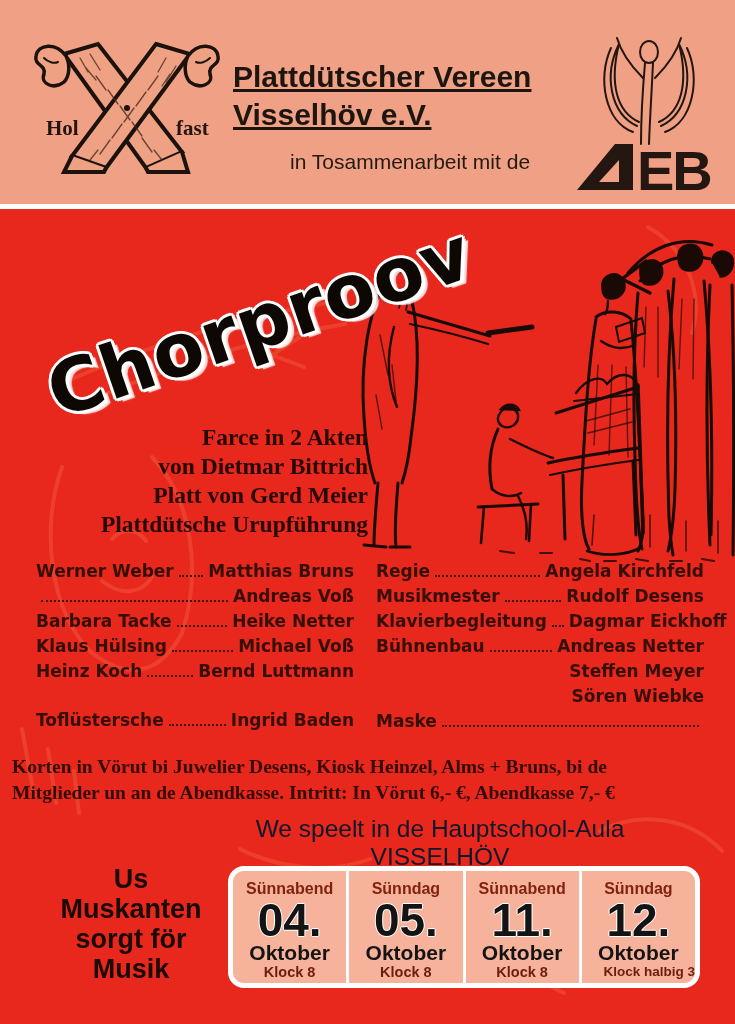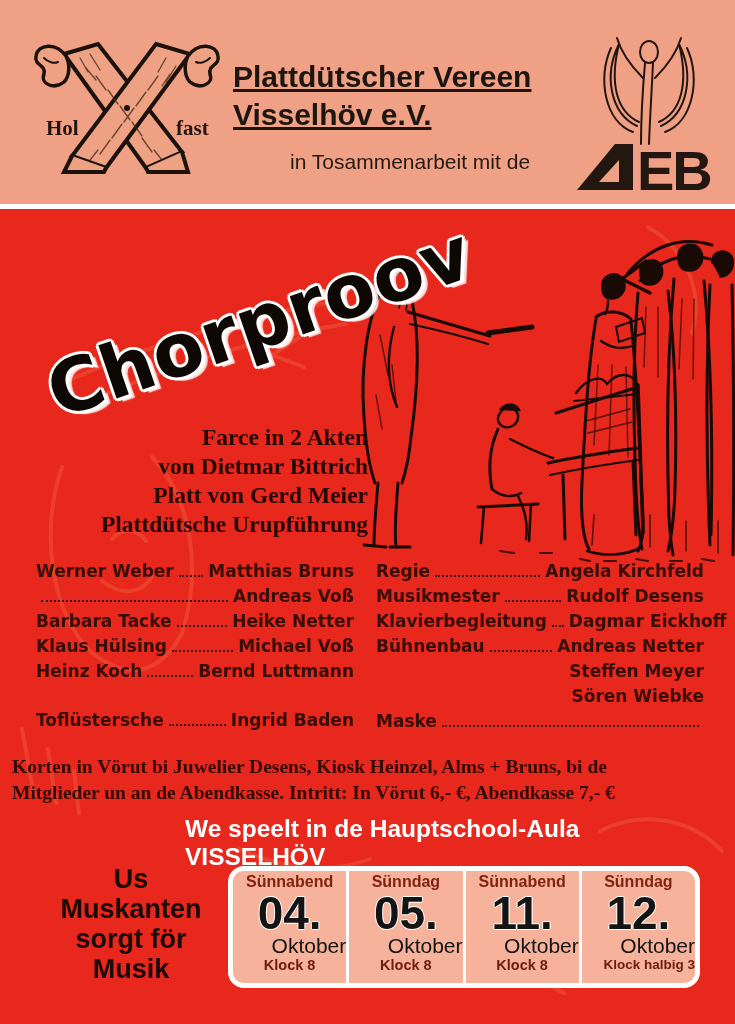--- a/index.html
+++ b/index.html
@@ -33,34 +33,34 @@
   .cast-row{display:flex;align-items:flex-end;min-height:25px;}
   .c-role{white-space:nowrap;}
   .c-dots{flex:1;border-bottom:2.6px dotted #3a1008;margin:0 5px 4px 5px;min-width:12px;}
   .c-name{white-space:nowrap;}
   .cast-row.noleader .c-dots{border-bottom-color:transparent;}
   .cast-row.spacer{min-height:24px;}
   
   .tickets{position:absolute;left:12px;top:545px;width:710px;
            font-family:"Liberation Serif",serif;font-weight:bold;font-size:19.5px;line-height:26px;
            color:#330c04;}
-  .venue{position:absolute;left:185px;top:606px;width:510px;text-align:left;
-         font-weight:bold;font-size:24.5px;color:#ffffff;}
+  .venue{position:absolute;left:185px;top:606px;width:510px;text-align:center;
+         font-weight:normal;font-size:24.5px;color:#0f172a;}
   
   .music-note{position:absolute;left:36px;top:655px;width:190px;text-align:center;
               font-weight:bold;font-size:27px;line-height:30px;color:#190b05;}
   .dates-box{position:absolute;left:228px;top:657px;width:462px;height:112px;
              background:#f6b29a;border:5px solid #ffffff;border-radius:16px;
              display:flex;overflow:hidden;}
-  .date-cell{flex:1;text-align:center;padding-top:2px;border-right:3px solid #ffffff;}
+  .date-cell{flex:1;text-align:center;padding-top:9px;border-right:3px solid #ffffff;}
   .date-cell:last-child{border-right:none;}
   .d-day{font-weight:bold;font-size:16px;color:#80220f;}
   .d-num{font-weight:bold;font-size:46px;line-height:44px;color:#141414;
          text-shadow:-1px 0 0 #fff,1px 0 0 #fff,0 1px 0 #fff,0 -1px 0 #fff;}
-  .d-month{font-weight:normal;font-size:21px;line-height:22px;color:#141414;text-align:right;}
+  .d-month{font-weight:bold;font-size:21px;line-height:22px;color:#141414;}
   .d-time{font-weight:bold;font-size:14.5px;line-height:16px;color:#6e1d0d;}
   .date-cell.narrowtime .d-time{font-size:13.5px;text-align:right;}
   svg text{font-family:"Liberation Serif",serif;}
   .leb-word{font-family:"Liberation Sans",sans-serif;font-weight:bold;}
 </style>
 </head>
 <body>
 
 <div class="poster">
 

